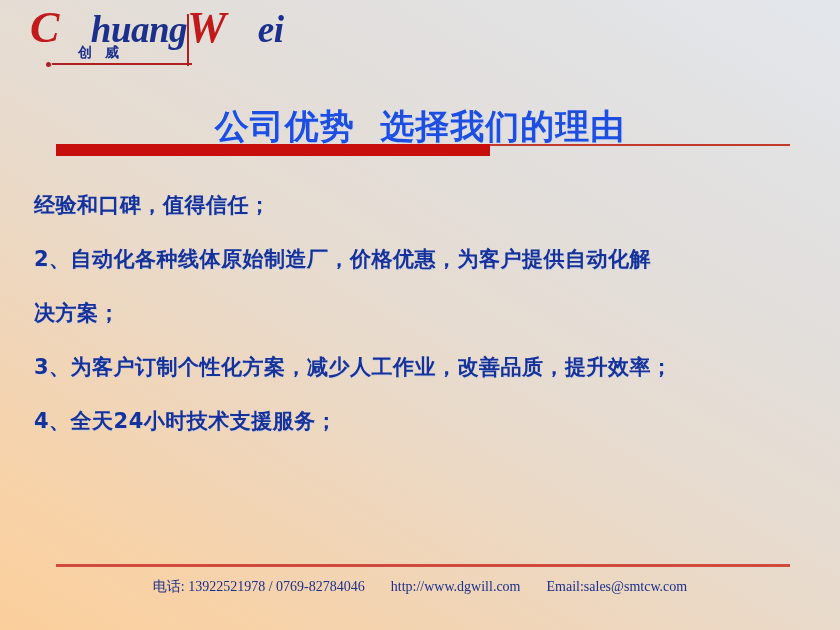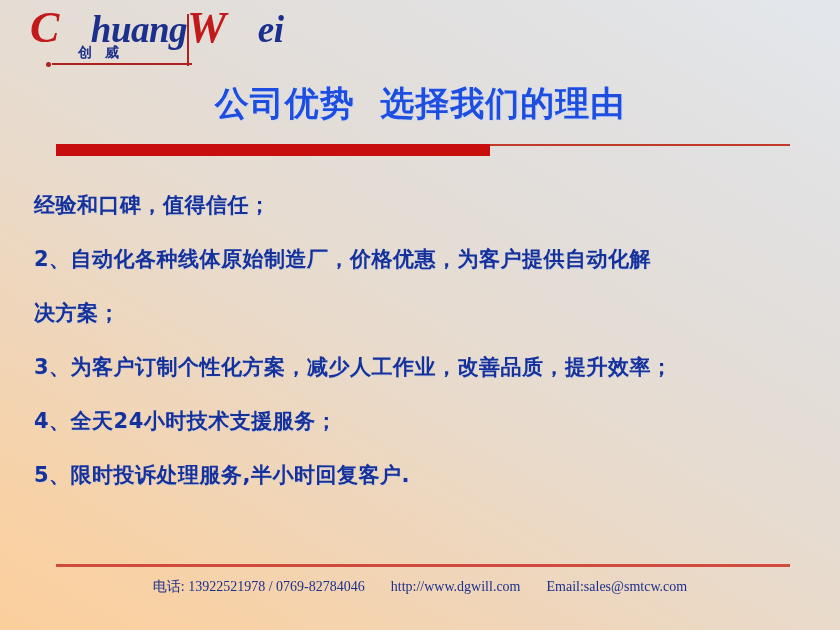--- a/index.html
+++ b/index.html
@@ -86,21 +86,21 @@
     font-weight: bold;
     color: #1b2f8c;
     letter-spacing: 13px;
     white-space: nowrap;
   }
 
   
   #title {
     position: absolute;
     left: 0;
-    top: 81px;
+    top: 104px;
     width: 840px;
     text-align: center;
     font-family: "DejaVu Sans", sans-serif;
     font-size: 34px;
     font-weight: bold;
     color: #1d4ee0;
     letter-spacing: 1px;
     text-shadow: 1px 1px 0 #cfd9ee, -0.5px -0.5px 0 #e9eefb;
     white-space: pre;
   }
@@ -180,19 +180,18 @@
 
   <div id="divider-thin"></div>
   <div id="divider-thick"></div>
 
   <div id="content">
     <div class="line">经验和口碑，值得信任；</div>
     <div class="line">2、自动化各种线体原始制造厂，价格优惠，为客户提供自动化解</div>
     <div class="line">决方案；</div>
     <div class="line">3、为客户订制个性化方案，减少人工作业，改善品质，提升效率；</div>
     <div class="line">4、全天24小时技术支援服务；</div>
-    <div class="line">5、限时投诉处理服务,半小时回复客户.</div>
   </div>
 
   <div id="footer-rule"></div>
   <div id="footer"><span>电话: 13922521978 / 0769-82784046</span><span class="foot-gap"></span><span>http://www.dgwill.com</span><span class="foot-gap"></span><span>Email:sales@smtcw.com</span></div>
 
 </div>
 
 </body></html>

